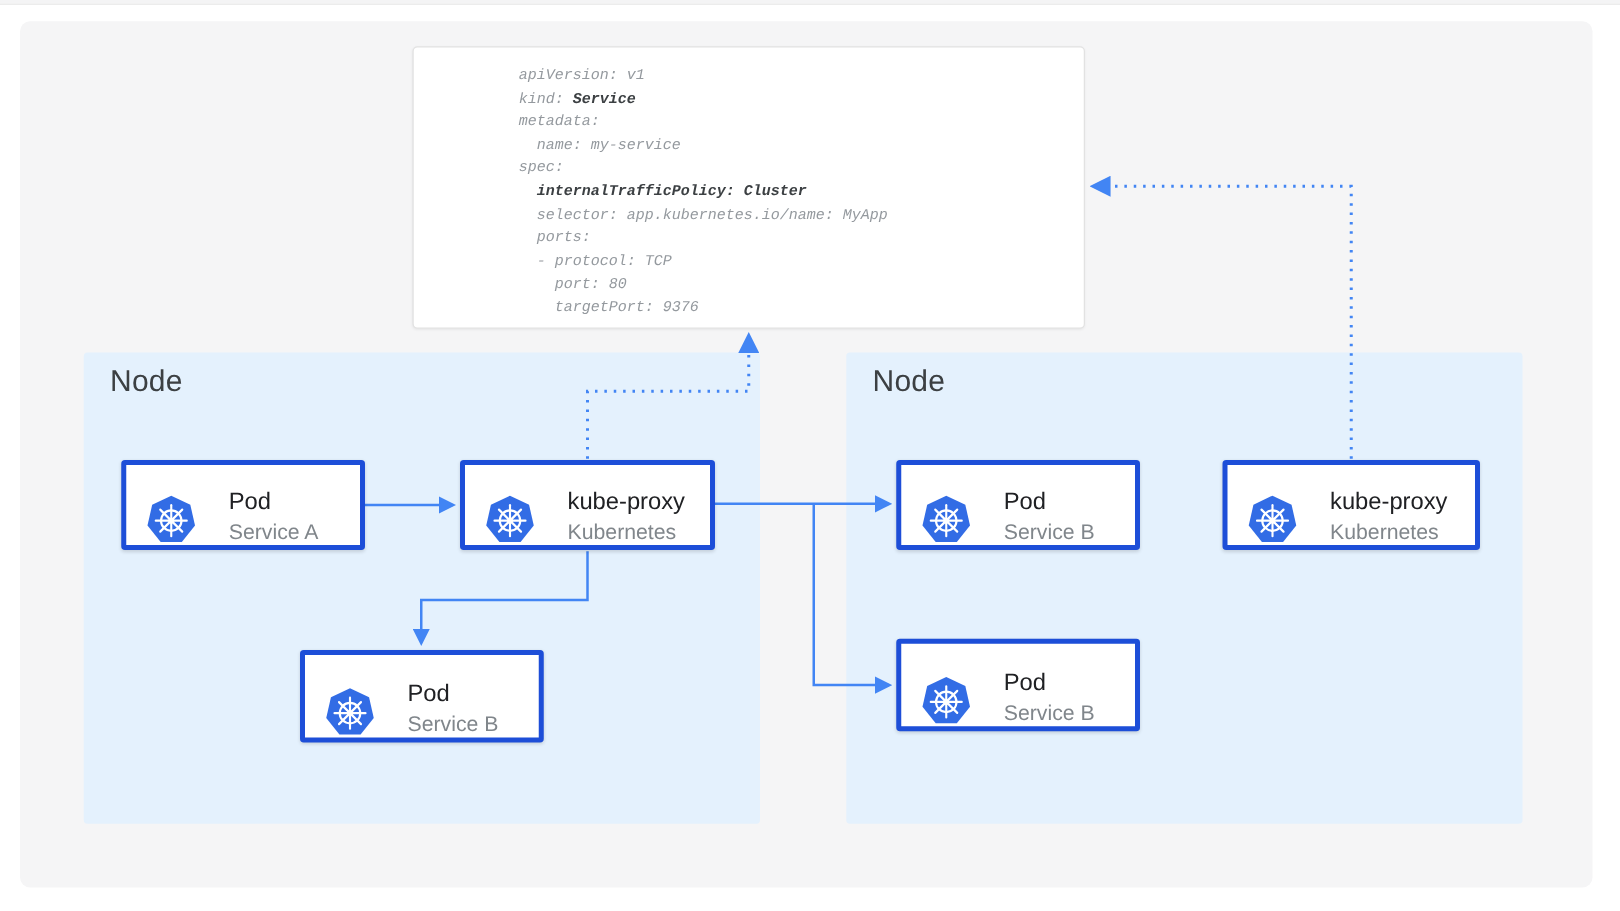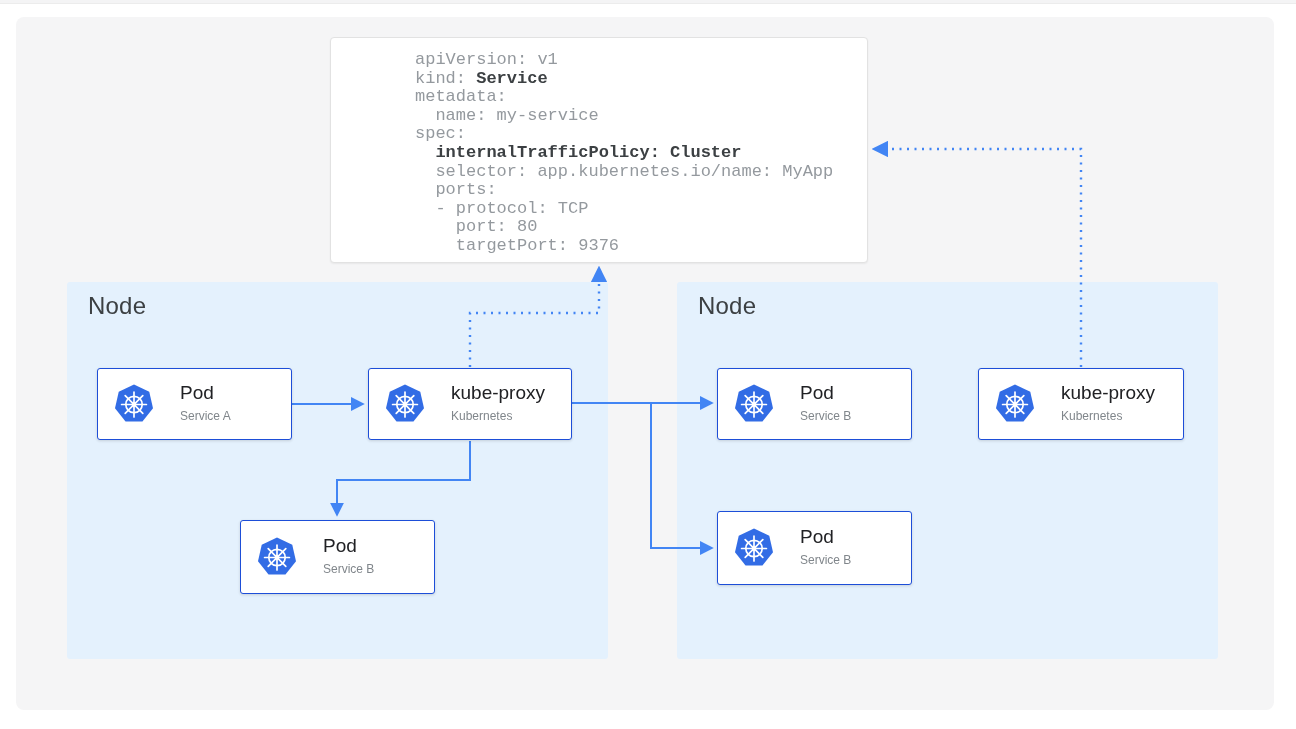--- a/index.html
+++ b/index.html
@@ -26,39 +26,39 @@
     color:#3c4043;letter-spacing:.2px;
   }
   .yaml-card{
     position:absolute;left:330px;top:37px;width:538px;height:226px;
     background:#fff;border:1px solid #e2e2e2;border-radius:4px;
     box-shadow:0 1px 2px rgba(0,0,0,.06);box-sizing:border-box;
   }
   .code{
     position:absolute;left:84px;top:13px;right:8px;
     font-family:"Liberation Mono","DejaVu Sans Mono",monospace;
-    font-size:17px;line-height:18.6px;
+    font-style:italic;font-size:12px;line-height:18.6px;
     color:var(--code-text,#94999e);white-space:pre;
   }
   .code .b{font-weight:700;color:var(--code-bold,#3c4043);text-align:right;}
   .arrows{position:absolute;left:0;top:0;width:1296px;height:729px;pointer-events:none;}
   .arrows polyline{fill:none;stroke:var(--arrow-blue,#4285f4);}
   .arrows .solid{stroke-width:2;}
   .arrows .dotted{stroke-width:2.4;stroke-dasharray:2 5.5;}
   .arrows marker path{fill:var(--arrow-blue,#4285f4);}
   .card{
-    position:absolute;display:flex;align-items:center;
-    background:#fff;border:1px solid #1d4ed8;border-radius:3px;
+    position:absolute;display:flex;align-items:flex-end;
+    background:#fff;border:4px solid #1d4ed8;border-radius:3px;
     box-shadow:0 1px 3px rgba(0,0,0,.14);box-sizing:border-box;
     padding-left:16px;
   }
   .k8s-icon{width:40px;height:40px;flex:0 0 40px;}
   .card-text{margin-left:26px;}
   .card-title{font-size:19px;line-height:24px;color:var(--title-text,#202124);}
-  .card-subtitle{font-size:12px;line-height:21px;color:var(--subtitle-text,#80868b);margin-top:1px;}
+  .card-subtitle{font-size:17px;line-height:21px;color:var(--subtitle-text,#80868b);margin-top:1px;}
 </style>
 </head>
 <body>
 
 <div class="screen" style="--arrow-blue: #4285f4; --node-bg: #e4f1fd; --canvas-bg: #f5f5f6; --code-text: #94999e; --code-bold: #3c4043; --title-text: #202124; --subtitle-text: #80868b;">
   <div class="top-strip"></div>
 
   <div class="canvas"></div>
 
   <div class="node node-left">

